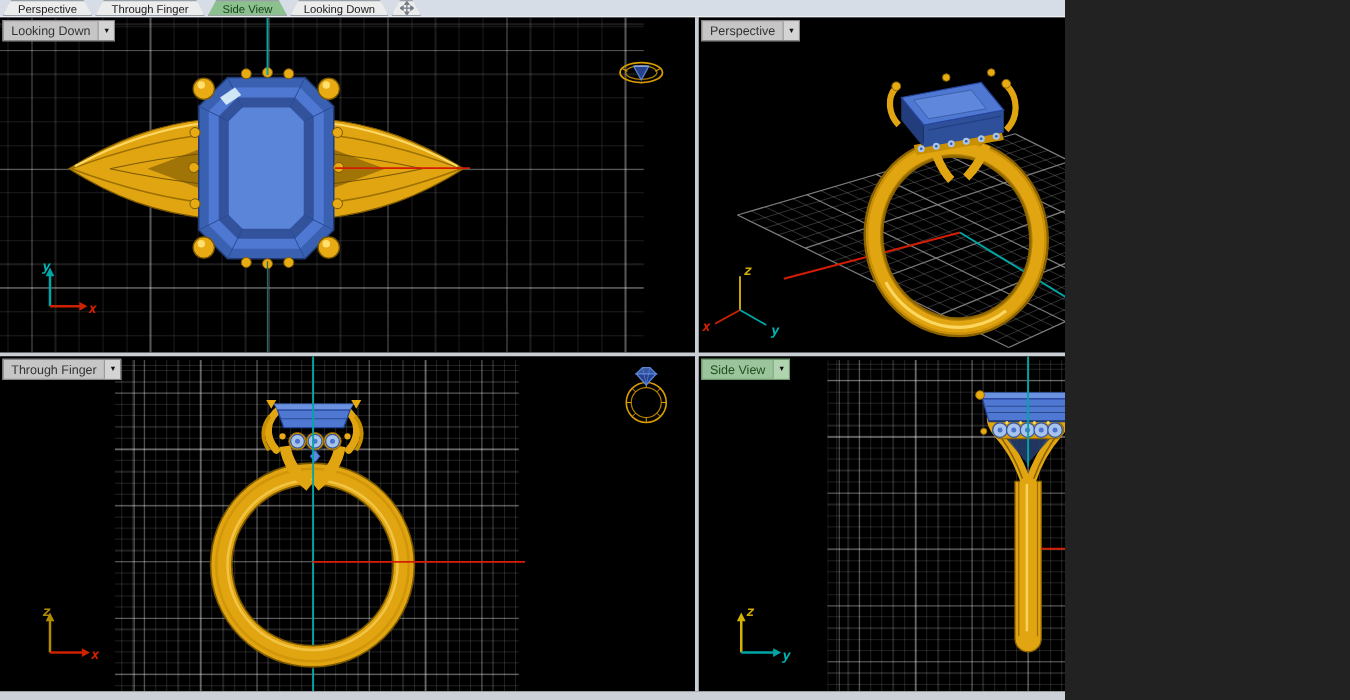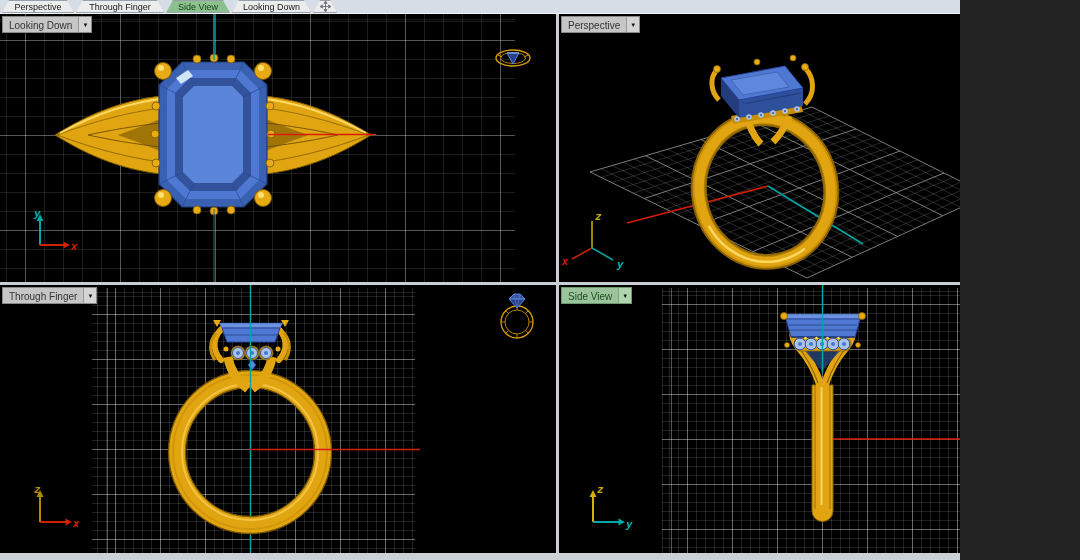--- a/index.html
+++ b/index.html
@@ -1,16 +1,16 @@
 <!DOCTYPE html>
 <html><head>
 <meta charset="utf-8">
 <style>
   html,body{margin:0;padding:0;background:#222;}
-  #app{position:relative;width:960px;height:560px;background:#000;overflow:hidden;
+  #app{position:relative;width:852px;height:560px;background:#000;overflow:hidden;
        font-family:"Liberation Sans",sans-serif;}
   
   #tabbar{position:absolute;left:0;top:0;width:1080px;height:13px;background:#d6dde6;
           border-bottom:1px solid #f2f4f7;}
   .tab{position:absolute;top:0;height:13px;background:#ececec;
        clip-path:polygon(7px 0,calc(100% - 7px) 0,100% 100%,0 100%);
        display:flex;align-items:center;justify-content:center;
        font-size:9px;color:#1a1a1a;box-shadow:inset 0 0 0 1px #9aa0a8;}
   .tab.active{background:#8cc08e;color:#123f16;}
   

